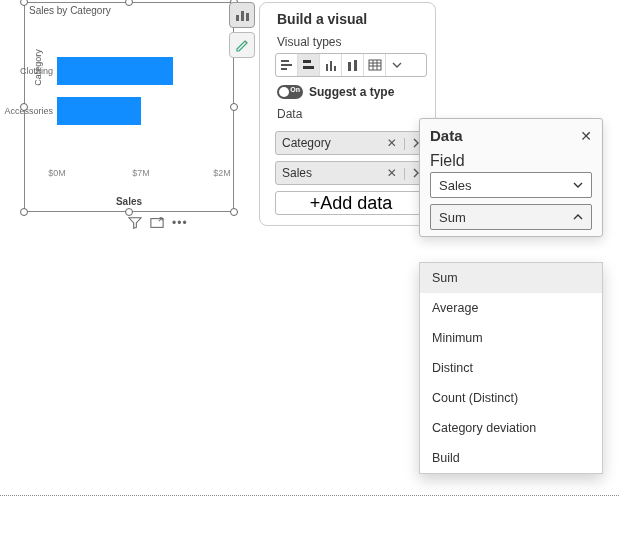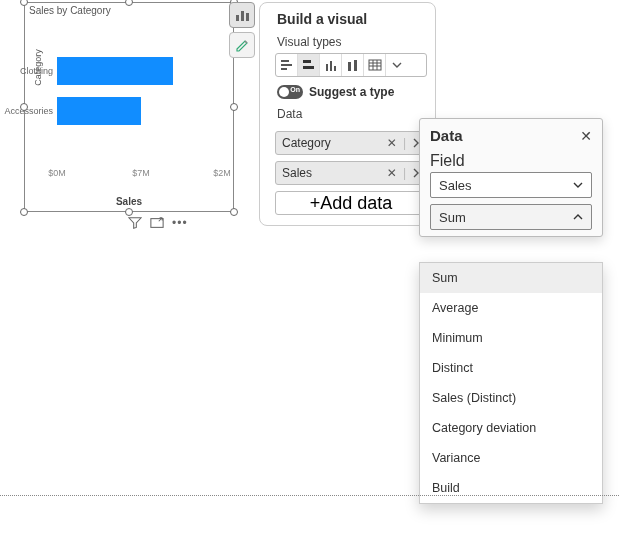--- a/index.html
+++ b/index.html
@@ -225,19 +225,18 @@
         <path d="M1 7l4-4 4 4" fill="none" stroke="#333" stroke-width="1.4"></path>
       </svg>
   </div>
 </div>
 
 <div class="dropdown-list">
   <div class="dd-item highlight">Sum</div>
   <div class="dd-item">Average</div>
   <div class="dd-item">Minimum</div>
   <div class="dd-item">Distinct</div>
-  <div class="dd-item">Sales (Distinct)</div>
+  <div class="dd-item">Count (Distinct)</div>
   <div class="dd-item">Category deviation</div>
-  <div class="dd-item">Variance</div>
   <div class="dd-item">Build</div>
 </div>
 
 <div class="dotted"></div>
 
 </body></html>

